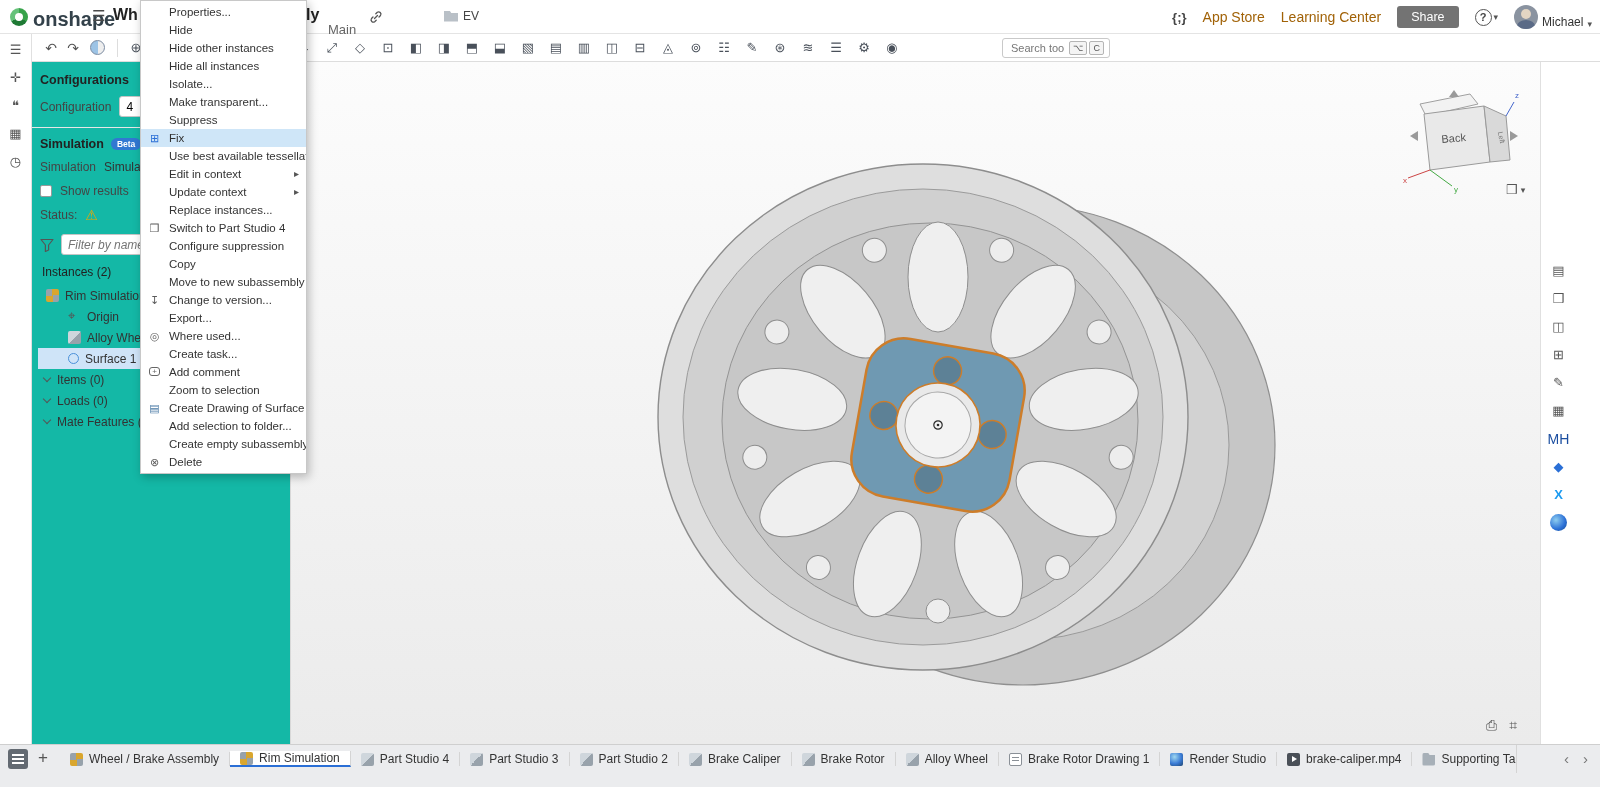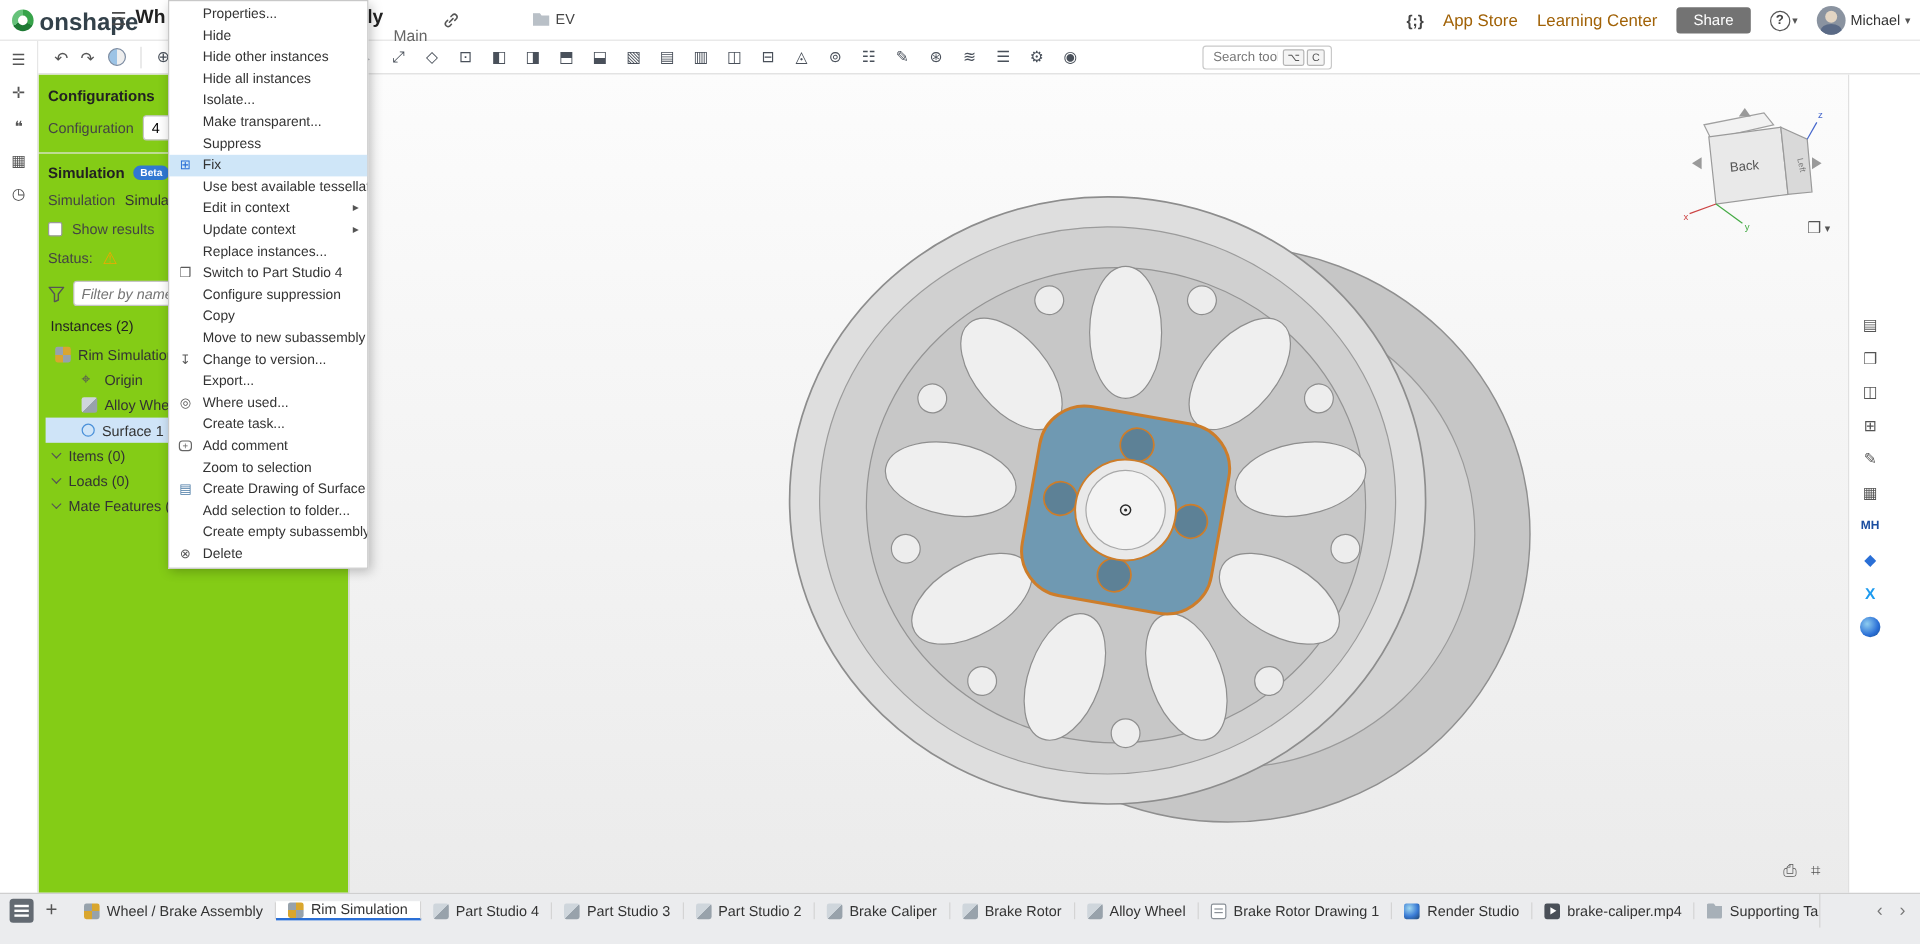--- a/index.html
+++ b/index.html
@@ -28,21 +28,21 @@
   .share-btn { background:#737373; color:#fff; font-size:12.5px; padding:4px 14px; border-radius:3px;
                border:none; cursor:pointer; }
   .help-btn { display:flex; align-items:center; gap:2px; color:#444; }
   .help-circle { width:17px; height:17px; border:1.4px solid #555; border-radius:50%; display:flex;
                  align-items:center; justify-content:center; font-size:11px; font-weight:bold; }
   .avatar { width:24px; height:24px; border-radius:50%; background:#8a93a0; position:relative; overflow:hidden; }
   .avatar::before { content:""; position:absolute; left:7px; top:4px; width:10px; height:10px;
                     border-radius:50%; background:#e3d5c3; }
   .avatar::after  { content:""; position:absolute; left:3px; top:15px; width:18px; height:12px;
                     border-radius:50%; background:#5a6a86; }
-  .user-wrap { display:flex; align-items:center; gap:4px; }
+  .user-wrap { display:flex; align-items:flex-end; gap:4px; }
   .caret { font-size:9px; color:#555; }
 
   
   .toolbar { position:absolute; left:32px; top:34px; width:1568px; height:28px; background:#fff;
              border-bottom:1px solid #ddd; display:flex; align-items:center; z-index:20; }
   .tb-btn { width:22px; height:20px; display:flex; align-items:center; justify-content:center;
             font-size:14px; color:#555; cursor:pointer; }
   .half-circle { width:15px; height:15px; border-radius:50%; border:1.3px solid #7a8aa0;
                  background:linear-gradient(90deg,#9cc3e5 50%,#eee 50%); margin:0 6px; cursor:pointer; }
   .tb-sep { width:1px; height:18px; background:#ddd; margin:0 6px; }
@@ -58,21 +58,21 @@
   .key-badge { font-size:9px; border:1px solid #b5b5b5; border-radius:2px; background:#f4f4f4;
                color:#555; padding:0 3px; margin-left:2px; line-height:12px; }
 
   
   .left-rail { position:absolute; left:0; top:34px; width:32px; bottom:43px; background:#fff;
                border-right:1px solid #e0e0e0; z-index:15; display:flex; flex-direction:column;
                align-items:center; padding-top:8px; gap:13px; }
   .rail-ic { font-size:13px; color:#555; cursor:pointer; }
 
   
-  .left-panel { position:absolute; left:32px; top:62px; width:259px; bottom:43px; background:#84cc16;
+  .left-panel { position:absolute; left:32px; top:62px; width:259px; bottom:43px; background:#14b8a6;
                 border-right:1px solid #d8d8d8; z-index:10; padding:8px 6px; }
   .section-title { font-weight:bold; font-size:12.5px; color:#222; margin:3px 0 9px 2px;
                    display:flex; align-items:center; }
   .beta { background:#3178d2; color:#fff; font-size:8.5px; padding:1px 6px; border-radius:8px;
           margin-left:7px; font-weight:bold; }
   .form-row { display:flex; align-items:center; gap:8px; margin:0 2px 10px; }
   .form-label { font-size:12px; color:#444; white-space:nowrap; }
   .text-input { flex:1; height:21px; border:1px solid #c5c5c5; border-radius:3px; padding:0 6px;
                 font-size:12px; font-family:"Liberation Sans",sans-serif; }
   .pdiv { height:1px; background:#e6e6e6; margin:9px -6px; }
@@ -139,21 +139,21 @@
   .vp-corner-icons { position:absolute; left:1195px; top:655px; display:flex; gap:12px; font-size:14px;
                      color:#555; }
 
   
   .right-rail { position:absolute; right:0; top:62px; width:60px; bottom:43px; background:#fff;
                 border-left:1px solid #e0e0e0; z-index:5; display:flex; flex-direction:column;
                 align-items:flex-start; padding:200px 0 0 9px; gap:11px; }
   .rr-ic { width:17px; height:17px; display:flex; align-items:center; justify-content:center;
            font-size:13px; cursor:pointer; }
   .rr-gray { color:#555; }
-  .rr-mh { color:#1b4ea0; font-weight:bold; font-size:10px; }
+  .rr-mh { color:#1b4ea0; font-weight:normal; font-size:14px; }
   .rr-blue { color:#2a6fd6; }
   .rr-x { color:#1d9bf0; font-weight:bold; font-size:13px; }
   .rr-globe { background:radial-gradient(circle at 35% 35%,#8ecdf0,#2a6fd6 60%,#184a86);
               border-radius:50%; color:transparent; }
 
   
   .bottombar { position:absolute; left:0; bottom:0; width:1600px; height:43px; background:#ebecee;
                border-top:1px solid #cfcfcf; z-index:30; }
   .tabmgr { position:absolute; left:8px; top:4px; width:20px; height:20px; background:#636a72;
             border-radius:3px; cursor:pointer; }

